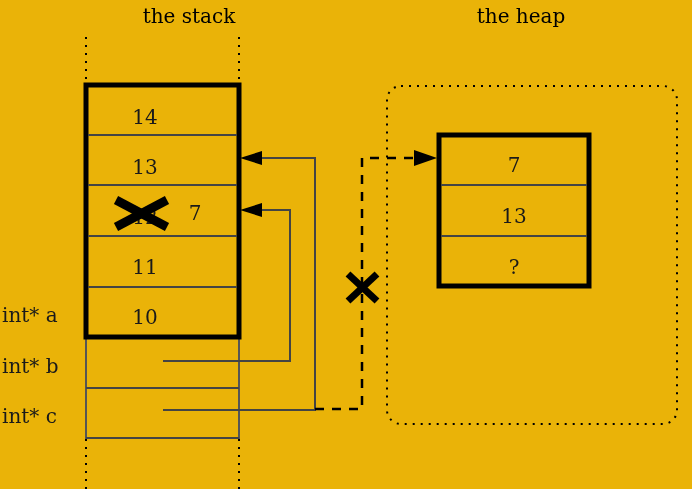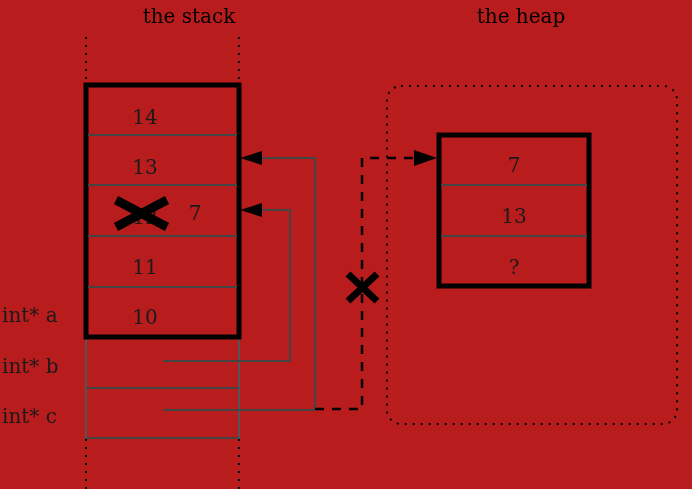--- a/index.html
+++ b/index.html
@@ -4,21 +4,21 @@
 <style>
   html, body {
     margin: 0;
     padding: 0;
     background: #ffffff;
   }
   #canvas {
     position: relative;
     width: 692px;
     height: 489px;
-    background: #b91c1c;
+    background: #eab308;
     font-family: "DejaVu Serif", "Liberation Serif", serif;
     overflow: hidden;
   }
   svg.layer {
     position: absolute;
     left: 0;
     top: 0;
     width: 692px;
     height: 489px;
   }

